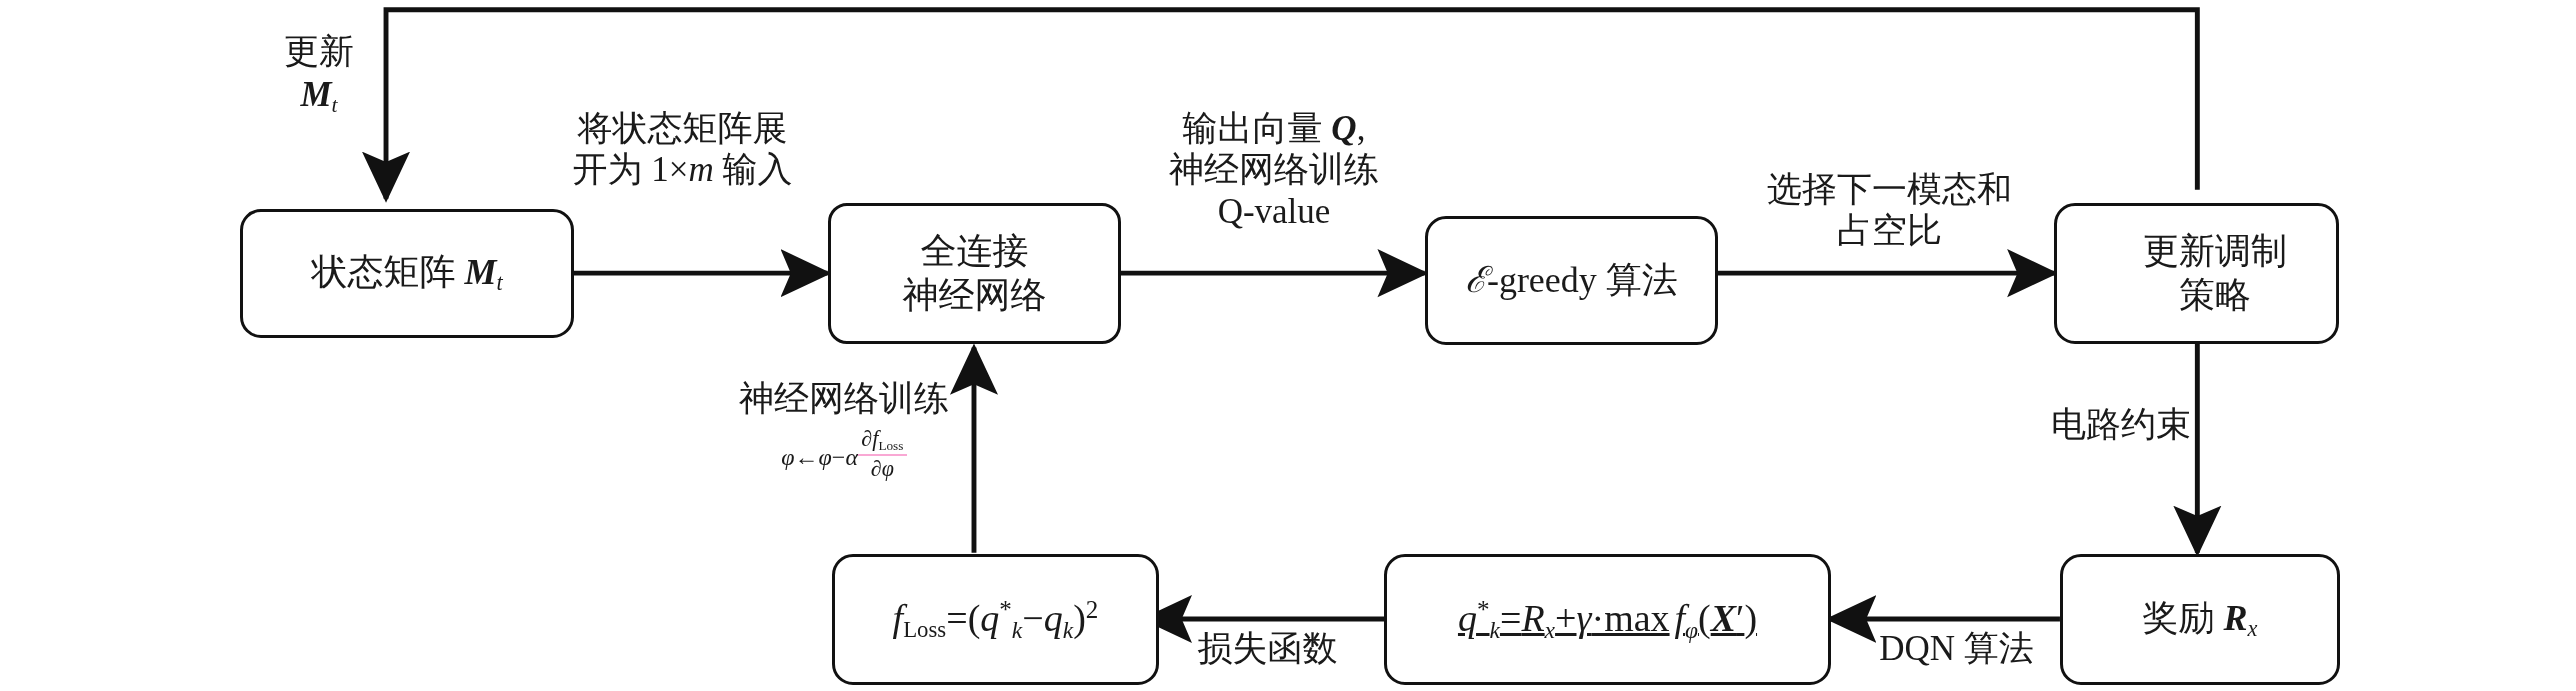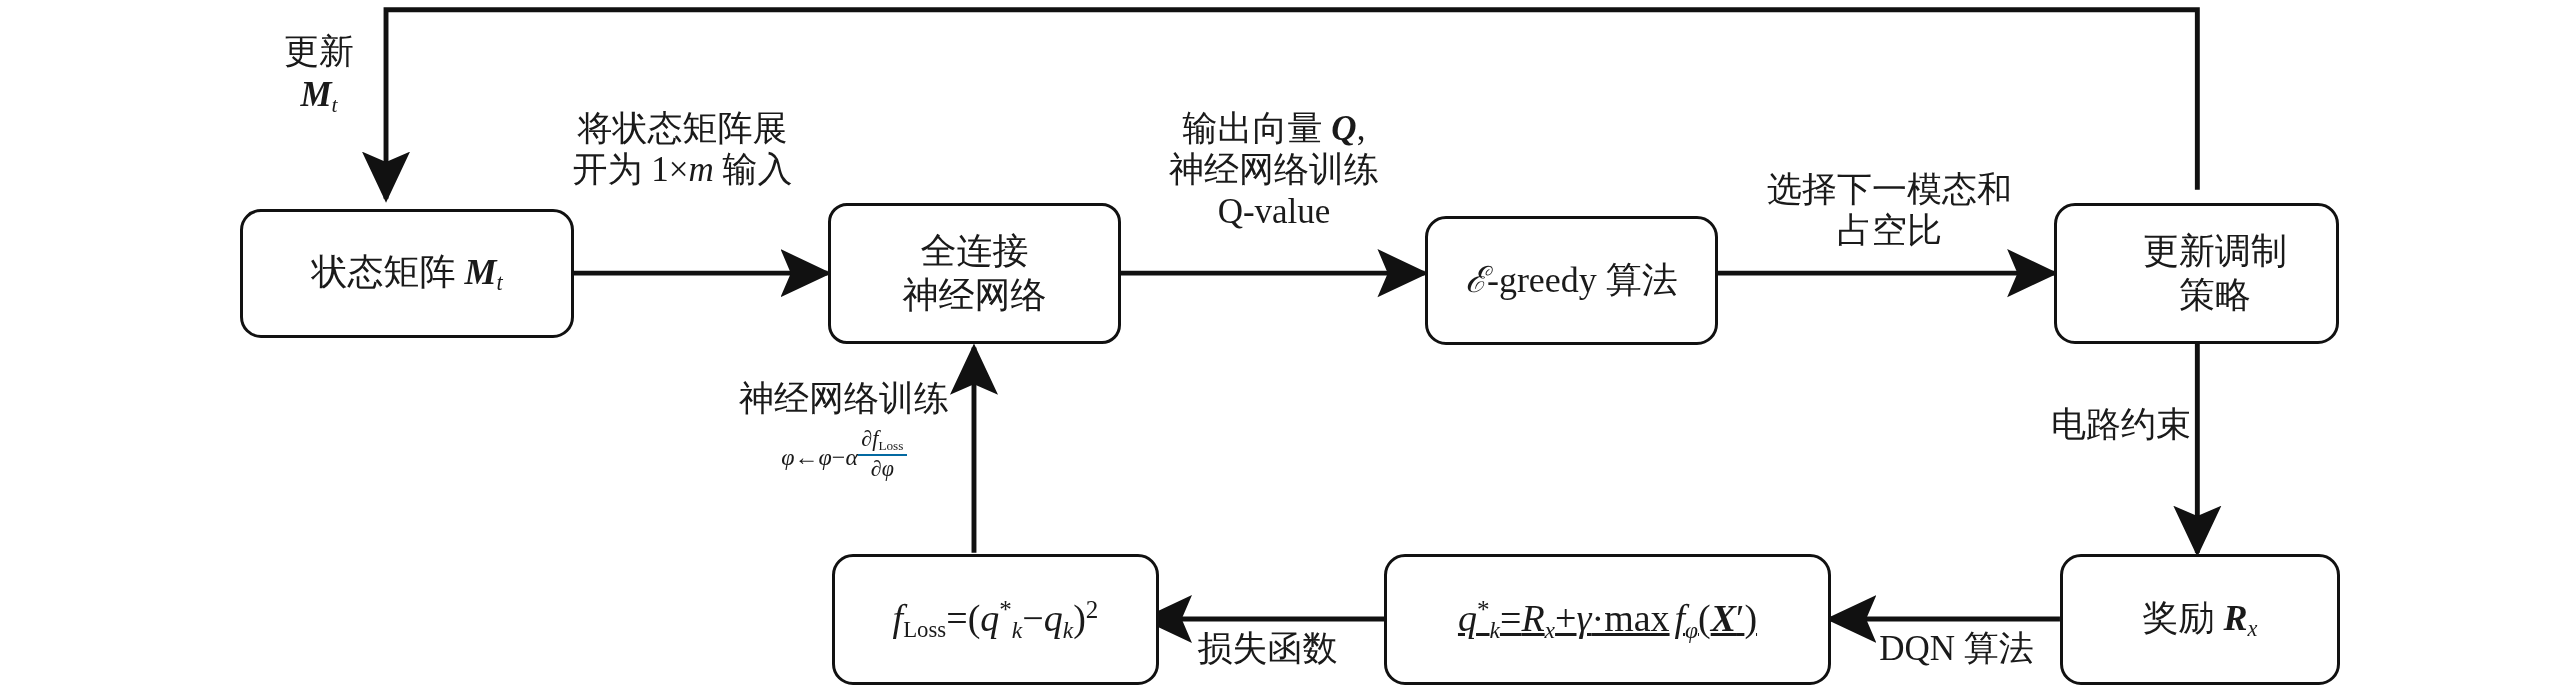--- a/index.html
+++ b/index.html
@@ -69,21 +69,21 @@
     vertical-align: 0.52em;
     font-style: normal;
   }
   .frac {
     display: inline-block;
     vertical-align: -0.48em;
     text-align: center;
     font-size: 0.92em;
     line-height: 1.06;
   }
-  .frac .num { display: block; border-bottom: 2px solid #0369a1; padding: 0 3.3px 0.8px 3.3px; }
+  .frac .num { display: block; border-bottom: 2px solid #f9a8d4; padding: 0 3.3px 0.8px 3.3px; }
   .frac .den { display: block; padding: 0.8px 3.3px 0 3.3px; }
   .vstack { display: block; }
   .upd-label {
     position: absolute;
     text-align: center;
     font-size: 35px;
     line-height: 1.22;
     z-index: 4;
   }
 </style>

